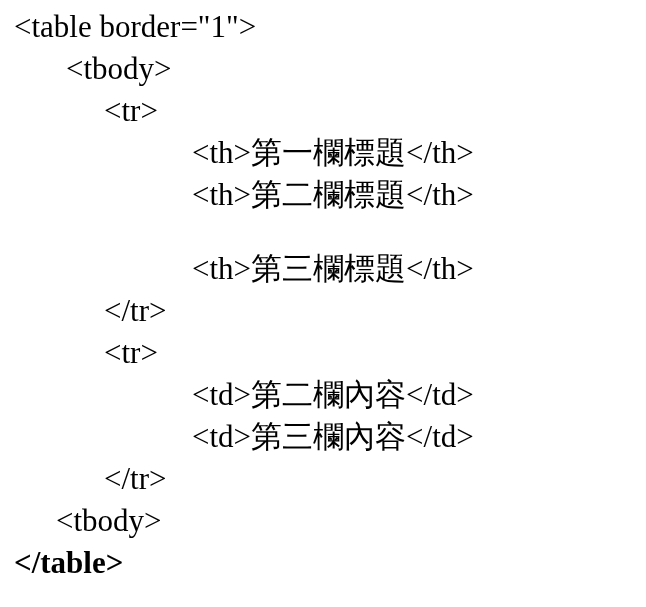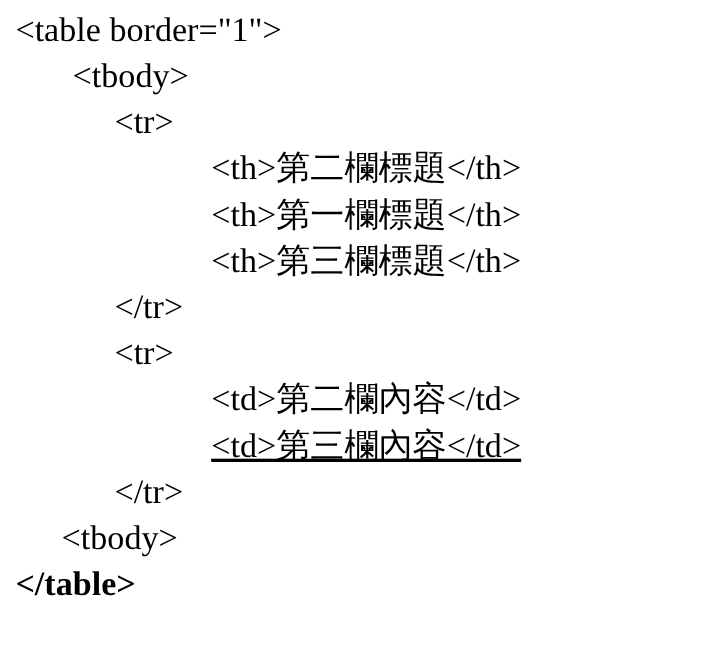--- a/index.html
+++ b/index.html
@@ -29,24 +29,24 @@
   }
 </style>
 </head>
 <body style="background: rgb(255, 255, 255);">
 
 <div class="code-page">
   <div class="code-block" id="code-lines" style="color: rgb(0, 0, 0);">
       <div class="code-line" style="padding-left: 0px;">&lt;table border="1"&gt;</div>
       <div class="code-line" style="padding-left: 52px;">&lt;tbody&gt;</div>
       <div class="code-line" style="padding-left: 90px;">&lt;tr&gt;</div>
+      <div class="code-line" style="padding-left: 178px;">&lt;th&gt;第一欄標題&lt;/th&gt;</div>
       <div class="code-line" style="padding-left: 178px;">&lt;th&gt;第二欄標題&lt;/th&gt;</div>
-      <div class="code-line" style="padding-left: 178px;">&lt;th&gt;第一欄標題&lt;/th&gt;</div>
-      <div class="code-line" style="padding-left: 178px;">&lt;th&gt;第三欄標題&lt;/th&gt;</div>
+      <div class="code-line" style="padding-left: 178px; margin-top: 32px;">&lt;th&gt;第三欄標題&lt;/th&gt;</div>
       <div class="code-line" style="padding-left: 90px;">&lt;/tr&gt;</div>
       <div class="code-line" style="padding-left: 90px;">&lt;tr&gt;</div>
       <div class="code-line" style="padding-left: 178px;">&lt;td&gt;第二欄內容&lt;/td&gt;</div>
-      <div class="code-line" style="padding-left: 178px; text-decoration: underline;">&lt;td&gt;第三欄內容&lt;/td&gt;</div>
+      <div class="code-line" style="padding-left: 178px;">&lt;td&gt;第三欄內容&lt;/td&gt;</div>
       <div class="code-line" style="padding-left: 90px;">&lt;/tr&gt;</div>
       <div class="code-line" style="padding-left: 42px;">&lt;tbody&gt;</div>
       <div class="code-line" style="padding-left: 0px; font-weight: bold;">&lt;/table&gt;</div>
     </div>
 </div>
 
 </body></html>

